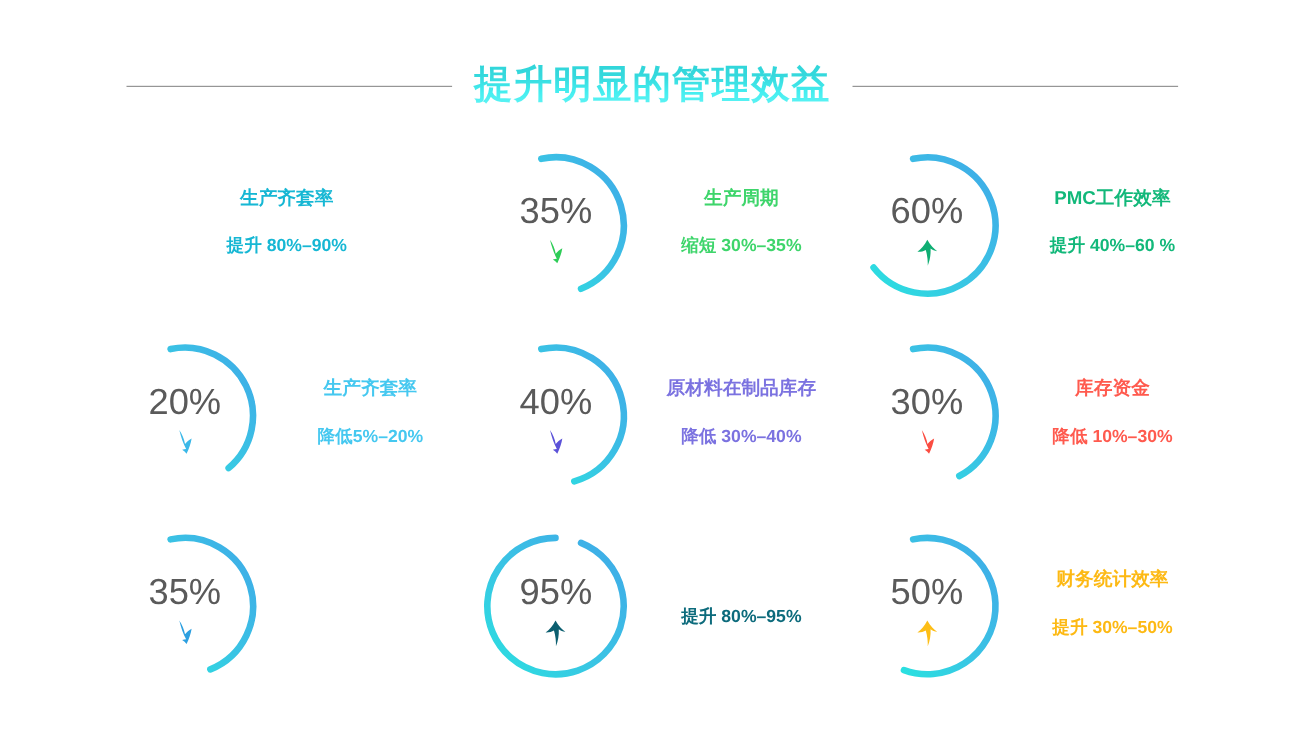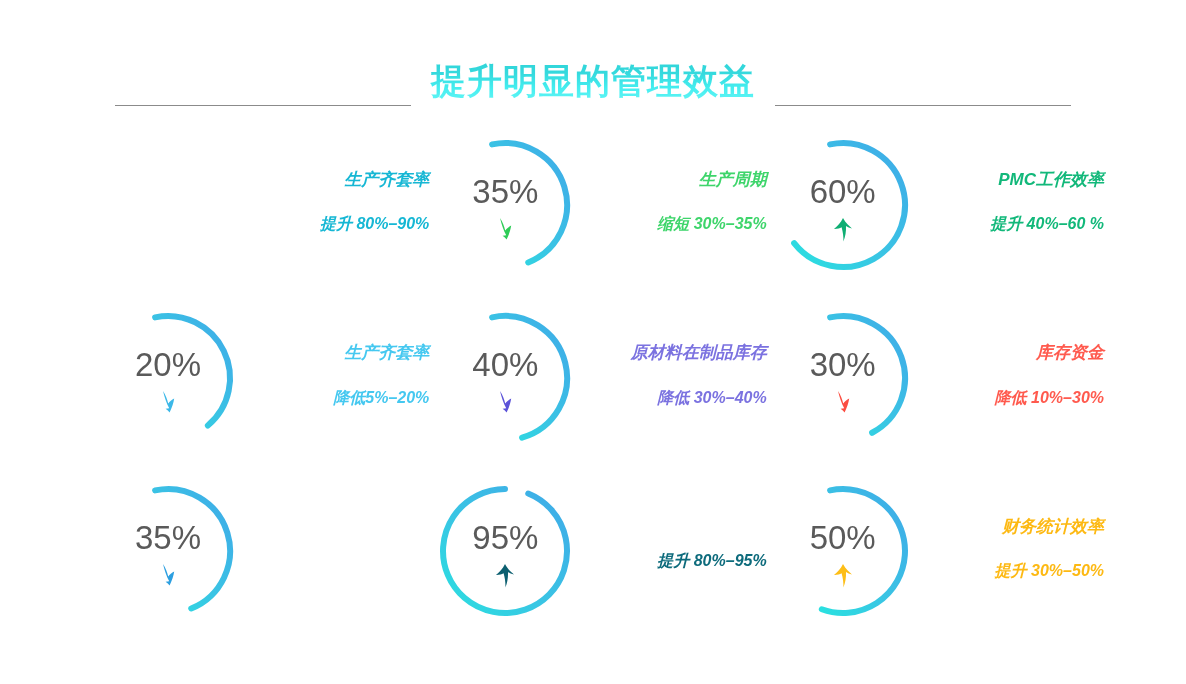--- a/index.html
+++ b/index.html
@@ -22,21 +22,21 @@
   }
 
   
   .header {
     position: absolute;
     left: 0;
     top: 50px;
     width: 1186px;
     height: 56px;
     display: flex;
-    align-items: flex-end;
+    align-items: center;
     justify-content: center;
     gap: 18px;
   }
   .rule {
     height: 1px;
     background: #8b8b8b;
     flex: 0 0 auto;
   }
   .rule-left  { width: 296px; }
   .rule-right { width: 296px; }
@@ -109,23 +109,22 @@
   }
   .gauge .arrow svg {
     position: static;
     width: 22px;
     height: 30px;
   }
 
   .card-text {
     flex: 1 1 auto;
     padding-left: 6px;
-    text-align: right;
+    text-align: center;
     margin-top: -6px;
-    font-style: italic;
   }
   .card-title {
     font-size: 17px;
     font-weight: bold;
     line-height: 1.2;
     white-space: nowrap;
   }
   .card-sub {
     margin-top: 24px;
     font-size: 16px;

